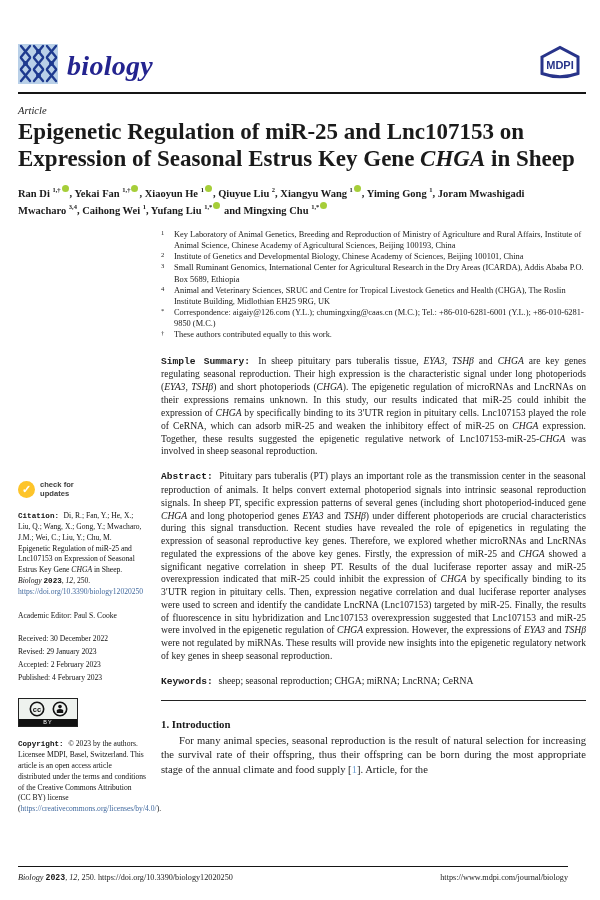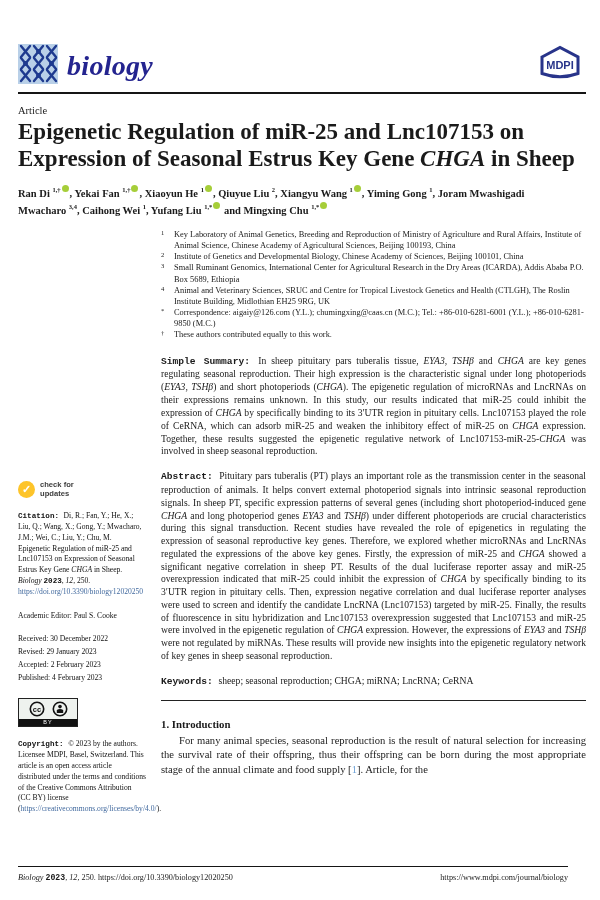--- a/index.html
+++ b/index.html
@@ -9,21 +9,21 @@
     position:relative; overflow:hidden;
   }
   .page { position:absolute; inset:0; padding:44px 14px 0 18px; box-sizing:border-box; }
 
   
   .header { display:flex; justify-content:space-between; align-items:flex-start; }
   .brand { display:flex; align-items:center; gap:9px; }
   .journal-name { font-size:28px; font-weight:bold; font-style:italic; color:#24248f; letter-spacing:0.3px; }
   .header-rule { border:none; border-top:2px solid #151515; margin:4px 0 0 0; }
 
-  .article-type { font-size:10.5px; margin-top:11px; }
+  .article-type { font-style:italic; font-size:10.5px; margin-top:11px; }
   .page-title { font-size:23px; font-weight:bold; line-height:1.16; margin-top:3px; max-width:560px; }
   .authors { font-size:10.5px; font-weight:bold; margin-top:13px; line-height:1.5; max-width:548px; }
 
   
   .columns { display:flex; margin-top:11px; }
   .col-left { width:128px; flex-shrink:0; padding-top:252px; font-size:7.6px; line-height:1.42; color:#111; }
   .col-right { flex:1; padding-left:15px; }
 
   
   .affiliations { font-size:8.4px; line-height:1.33; }
@@ -160,21 +160,21 @@
         <div class="aff-row">
           <span class="aff-marker">2</span>
           <span class="aff-text">Institute of Genetics and Developmental Biology, Chinese Academy of Sciences, Beijing 100101, China</span>
         </div>
         <div class="aff-row">
           <span class="aff-marker">3</span>
           <span class="aff-text">Small Ruminant Genomics, International Center for Agricultural Research in the Dry Areas (ICARDA), Addis Ababa P.O. Box 5689, Ethiopia</span>
         </div>
         <div class="aff-row">
           <span class="aff-marker">4</span>
-          <span class="aff-text">Animal and Veterinary Sciences, SRUC and Centre for Tropical Livestock Genetics and Health (CTLGH), The Roslin Institute Building, Midlothian EH25 9RG, UK</span>
+          <span class="aff-text">Animal and Veterinary Sciences, SRUC and Centre for Tropical Livestock Genetics and Health (CHGA), The Roslin Institute Building, Midlothian EH25 9RG, UK</span>
         </div>
         <div class="aff-row">
           <span class="aff-marker">*</span>
           <span class="aff-text">Correspondence: aigaiy@126.com (Y.L.); chumingxing@caas.cn (M.C.); Tel.: +86-010-6281-6001 (Y.L.); +86-010-6281-9850 (M.C.)</span>
         </div>
         <div class="aff-row">
           <span class="aff-marker">†</span>
           <span class="aff-text">These authors contributed equally to this work.</span>
         </div>
       </div>

